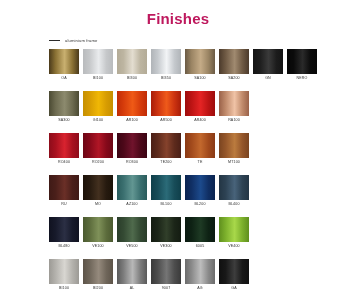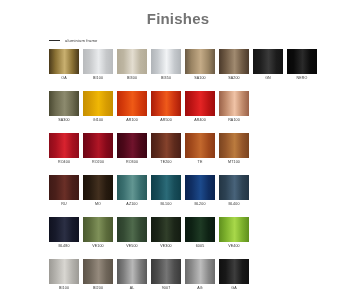--- a/index.html
+++ b/index.html
@@ -15,21 +15,21 @@
     overflow: hidden;
     position: relative;
   }
   .page-title {
     text-align: center;
     font-size: 15px;
     font-weight: bold;
     letter-spacing: 0.2px;
     margin: 0;
     padding-top: 10px;
-    color: #737373;
+    color: #be185d;
   }
   .legend {
     display: flex;
     align-items: center;
     gap: 5px;
     position: absolute;
     left: 49px;
     top: 38px;
   }
   .legend-swatch-line {

